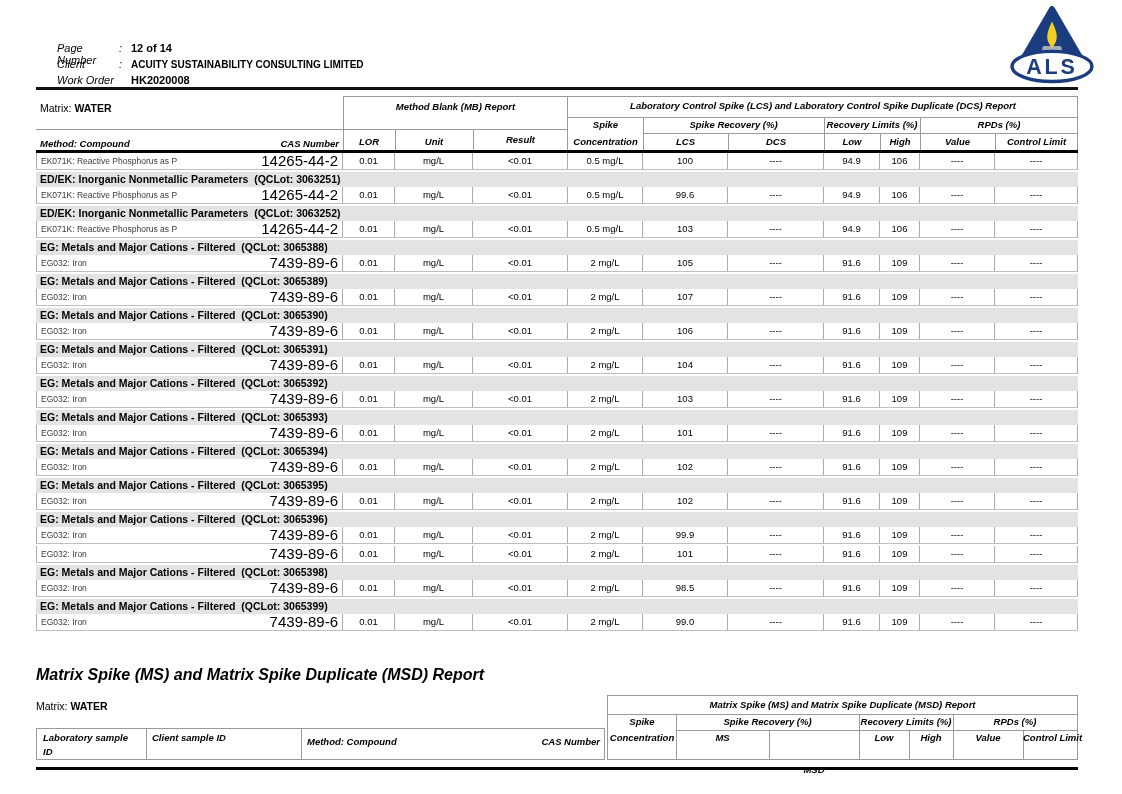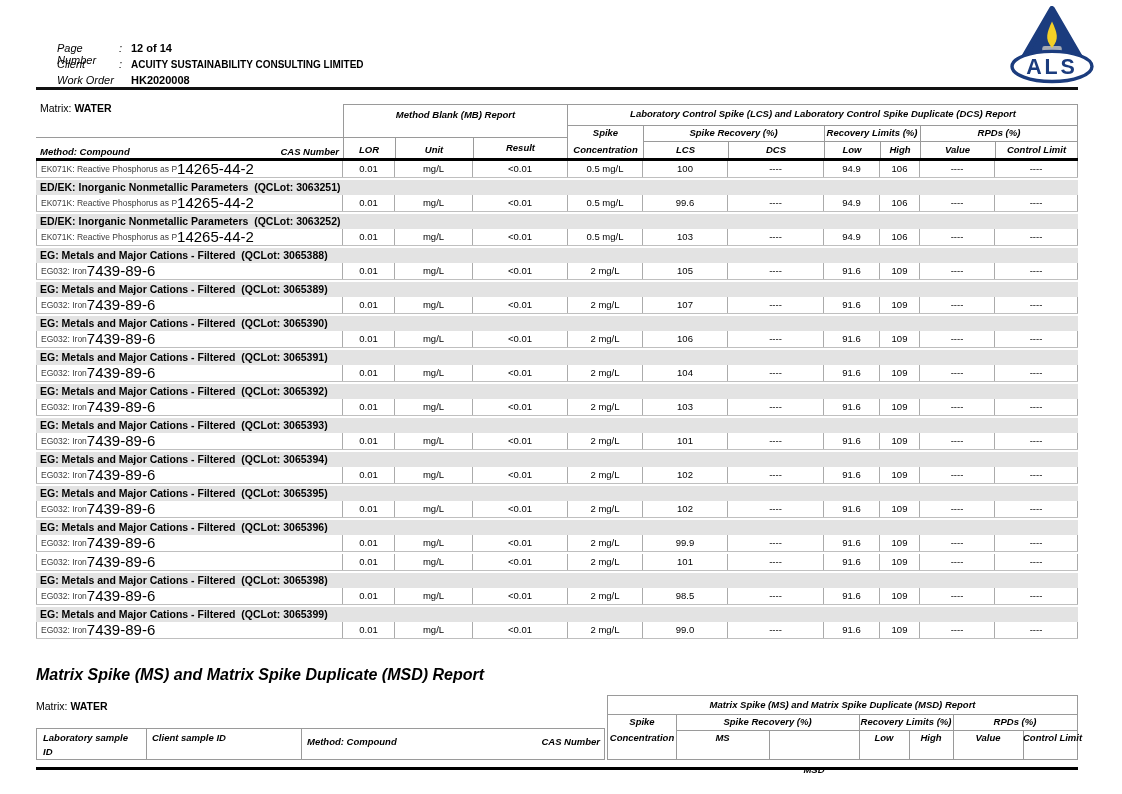--- a/index.html
+++ b/index.html
@@ -14,38 +14,38 @@
   .hdr-value.small { font-size:10px; top:1px; }
   .topline { position:absolute; left:36px; top:87px; width:1042px; height:3px; background:#111; }
   .logo { position:absolute; left:1000px; top:6px; width:104px; height:78px; }
 
   
   .matrix { position:absolute; font-size:10.5px; }
   .matrix b { font-weight:bold; }
 
   
   .qc-table { position:absolute; left:36px; top:96px; width:1042px; }
-  .qc-header { position:relative; height:57px; font-size:9.5px;margin-top:8px; }
+  .qc-header { position:relative; height:57px; font-size:9.5px; }
   .abs { position:absolute; }
   .bline { background:#9a9a9a; }
   .hcell { text-align:center; font-weight:bold; font-style:italic; white-space:nowrap; }
   .mb-box { left:307px; top:0; width:225px; height:57px; border:1px solid #9a9a9a; border-bottom:none; }
   .lcs-box { left:532px; top:0; width:510px; height:57px; border:1px solid #9a9a9a; border-left:none; border-bottom:none; }
   .method-cell { left:0; top:33px; width:307px; height:24px; border-top:1px solid #9a9a9a;
                  display:flex; justify-content:space-between; align-items:flex-end; padding:0 4px 4px 4px; }
   .thickline { left:0; top:54px; width:1042px; height:3px; background:#000; }
 
   
   .group { margin-bottom:2px; }
   .group-title { height:15px; line-height:15px; background:#e3e3e3; font-weight:bold;
                  font-size:10.5px; padding-left:4px; white-space:pre; }
   .data-row { display:flex; height:17px; border-bottom:1px solid #bfbfbf; background:#fff; }
   .cell { font-size:9.5px; text-align:center; line-height:16px; border-right:1px solid #ababab; overflow:hidden; }
   .cell:first-child { border-left:1px solid #ababab; }
-  .c-compound { display:flex; padding:0 4px; }
+  .c-compound { display:flex; justify-content:space-between; padding:0 4px; }
   .compound { font-size:8.5px; color:#3a3a3a; line-height:17px; white-space:nowrap; }
   .cas { font-size:15px; line-height:16px; }
   .w-compound{width:307px}.w-lor{width:52px}.w-unit{width:78px}.w-result{width:95px}
   .w-spike{width:75px}.w-lcs{width:85px}.w-dcs{width:96px}.w-low{width:56px}
   .w-high{width:40px}.w-value{width:75px}.w-cl{width:83px}
 
   
   .ms-heading { position:absolute; left:36px; top:666px; font-size:16px; font-weight:bold; font-style:italic; }
   .ms-box { position:absolute; left:607px; top:695px; width:471px; height:65px; border:1px solid #9a9a9a; font-size:9.5px; }
   .msleft-box { position:absolute; left:36px; top:728px; width:569px; height:32px; border:1px solid #9a9a9a; font-size:9.5px; }

